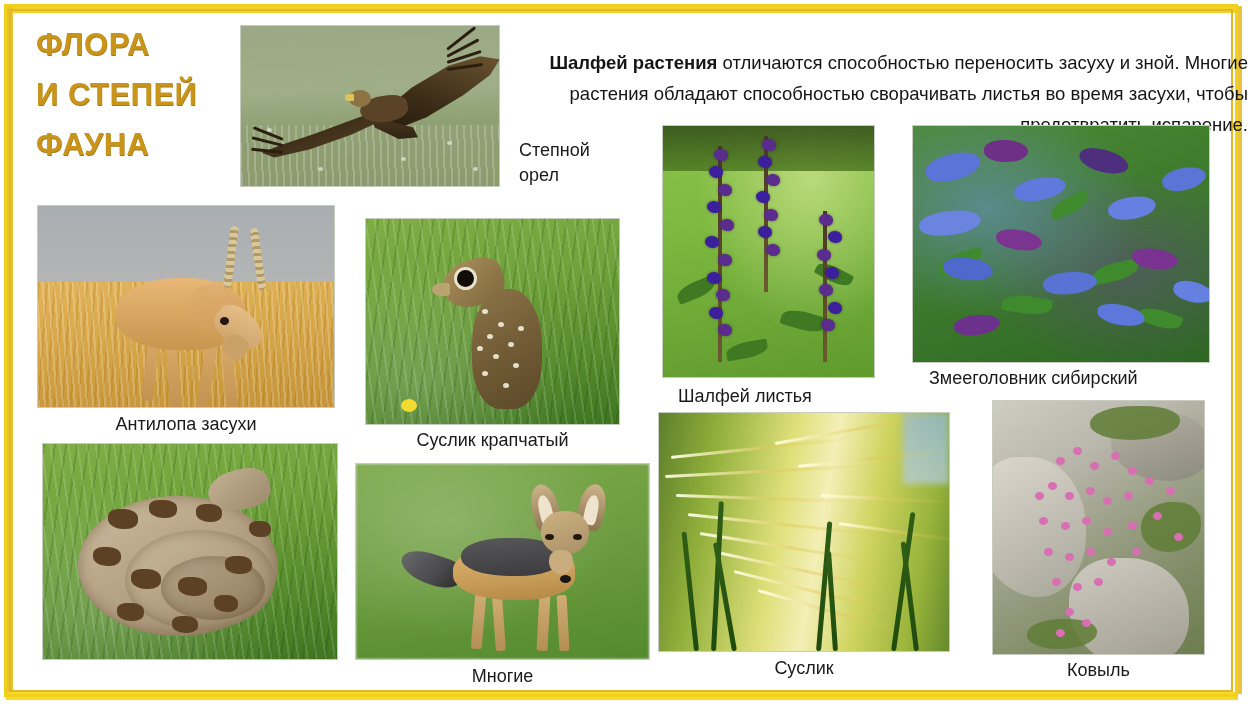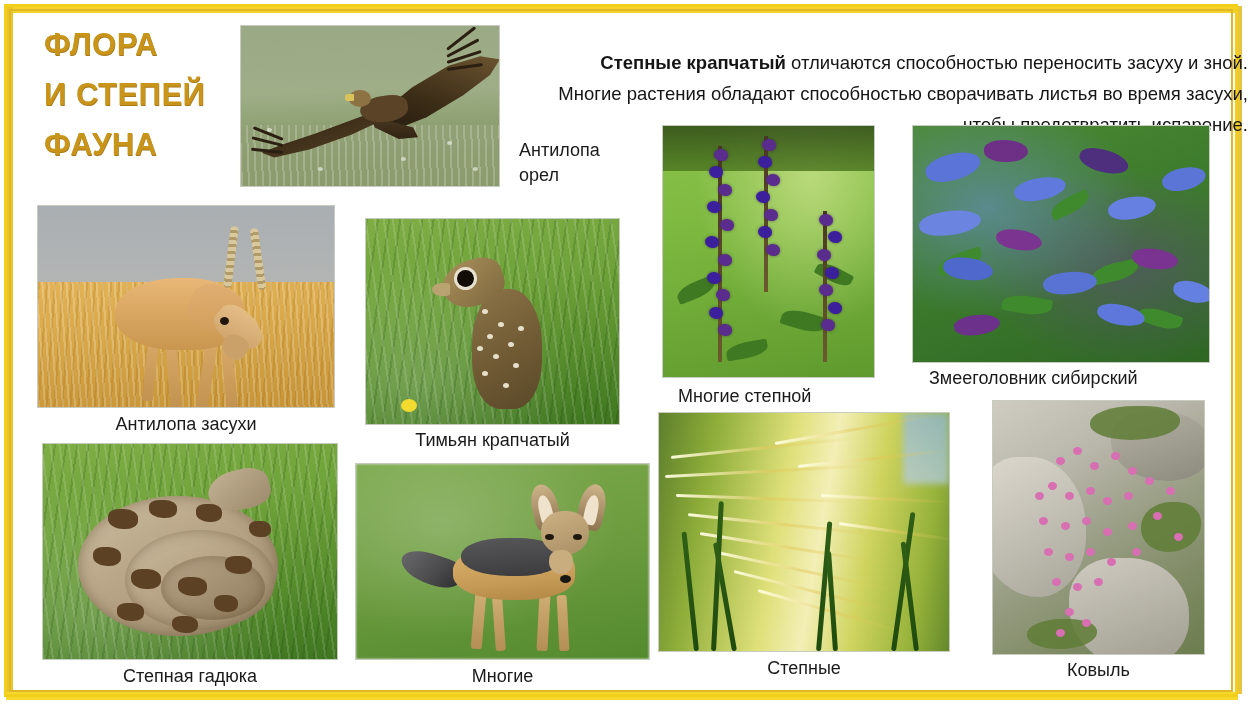--- a/index.html
+++ b/index.html
@@ -82,21 +82,21 @@
     left: 36px;
     top: 20px;
     width: 200px;
     font-weight: bold;
     font-size: 31px;
     line-height: 50px;
     letter-spacing: 0.5px;
     color: #c8941a;
     text-shadow: 0.5px 0.5px 0 #a8781a;
   }
-  #title .tline { display: block; white-space: nowrap; margin-left: 8px; }
+  #title .tline { display: block; white-space: nowrap; }
 
   
   #intro {
     position: absolute;
     left: 536px;
     top: 28px;
     width: 712px;
     text-align: right;
     font-size: 18.5px;
     line-height: 31px;
@@ -317,21 +317,21 @@
   <div class="frame-bar-bottom"></div>
   <div class="frame-outer"></div>
   <div class="frame-inner"></div>
 
   <div id="title">
     <span class="tline">ФЛОРА</span>
     <span class="tline">И СТЕПЕЙ</span>
     <span class="tline">ФАУНА</span>
   </div>
 
-  <p id="intro"><span class="lead">Степные крапчатый</span><span> отличаются способностью переносить засуху и зной. Многие растения обладают способностью сворачивать листья во время засухи, чтобы предотвратить испарение.</span></p>
+  <p id="intro"><span class="lead">Шалфей растения</span><span> отличаются способностью переносить засуху и зной. Многие растения обладают способностью сворачивать листья во время засухи, чтобы предотвратить испарение.</span></p>
 
   <div class="photo" id="ph-eagle" style="left:240px; top:25px; width:260px; height:162px;">
     <div class="art" id="art-eagle">
       <div class="bg"></div>
       <div class="ground-tex"></div>
       <div class="speck" style="left:10%; top:64%"></div>
       <div class="speck" style="left:16%; top:78%"></div>
       <div class="speck" style="left:30%; top:88%"></div>
       <div class="speck" style="left:62%; top:82%"></div>
       <div class="speck" style="left:80%; top:72%"></div>
@@ -344,21 +344,21 @@
       <div class="beak"></div>
       <div class="feathR" style="left:80%; top:14%; transform:rotate(-38deg)"></div>
       <div class="feathR" style="left:80%; top:18%; transform:rotate(-28deg)"></div>
       <div class="feathR" style="left:80%; top:22%; transform:rotate(-18deg)"></div>
       <div class="feathR" style="left:80%; top:26%; transform:rotate(-8deg)"></div>
       <div class="feathL" style="left:4%; top:70%; transform:rotate(22deg)"></div>
       <div class="feathL" style="left:4%; top:74%; transform:rotate(14deg)"></div>
       <div class="feathL" style="left:4%; top:78%; transform:rotate(6deg)"></div>
     </div>
   </div>
-  <div class="caption" style="left:519px; top:138px; width:120px;">Антилопа
+  <div class="caption" style="left:519px; top:138px; width:120px;">Степной
 орел</div>
 
   <div class="photo" id="ph-saiga" style="left:37px; top:205px; width:298px; height:203px;">
     <div class="art" id="art-saiga">
       <div class="sky"></div>
       <div class="field"></div>
       <div class="leg" style="left:36%; top:66%; width:11px; height:62px; transform:rotate(6deg)"></div>
       <div class="leg" style="left:44%; top:68%; width:11px; height:66px; transform:rotate(-4deg)"></div>
       <div class="leg" style="left:55%; top:66%; width:12px; height:70px; transform:rotate(9deg)"></div>
       <div class="leg" style="left:63%; top:70%; width:11px; height:62px; transform:rotate(-6deg)"></div>
@@ -387,21 +387,21 @@
       <div class="dot" style="left:56%; top:60%"></div>
       <div class="dot" style="left:50%; top:66%"></div>
       <div class="dot" style="left:58%; top:70%"></div>
       <div class="dot" style="left:46%; top:74%"></div>
       <div class="dot" style="left:54%; top:80%"></div>
       <div class="dot" style="left:60%; top:52%"></div>
       <div class="dot" style="left:44%; top:62%"></div>
       <div class="flower"></div>
     </div>
   </div>
-  <div class="caption center" style="left:365px; top:428px; width:255px;">Тимьян крапчатый</div>
+  <div class="caption center" style="left:365px; top:428px; width:255px;">Суслик крапчатый</div>
 
   <div class="photo" id="ph-viper" style="left:42px; top:443px; width:296px; height:217px;">
     <div class="art" id="art-viper">
       <div class="grass-green"></div>
       <div class="grass-blades"></div>
       <div class="coil" style="left:12%; top:24%; width:200px; height:140px;"></div>
       <div class="coil" style="left:28%; top:40%; width:150px; height:100px;"></div>
       <div class="coil" style="left:40%; top:52%; width:104px; height:64px; background:linear-gradient(150deg,#b9a68a,#8f7c5d)"></div>
       <div class="head"></div>
       <div class="blotch" style="left:22%; top:30%; width:30px; height:20px;"></div>
@@ -410,21 +410,20 @@
       <div class="blotch" style="left:17%; top:48%; width:28px; height:19px;"></div>
       <div class="blotch" style="left:30%; top:58%; width:30px; height:20px;"></div>
       <div class="blotch" style="left:46%; top:62%; width:29px; height:19px;"></div>
       <div class="blotch" style="left:62%; top:52%; width:27px; height:18px;"></div>
       <div class="blotch" style="left:70%; top:36%; width:22px; height:16px;"></div>
       <div class="blotch" style="left:25%; top:74%; width:27px; height:18px;"></div>
       <div class="blotch" style="left:44%; top:80%; width:26px; height:17px;"></div>
       <div class="blotch" style="left:58%; top:70%; width:24px; height:17px;"></div>
     </div>
   </div>
-  <div class="caption center" style="left:42px; top:664px; width:296px;">Степная гадюка</div>
 
   <div class="photo" id="ph-jackal" style="left:355px; top:463px; width:295px; height:197px;">
     <div class="art" id="art-jackal">
       <div class="bg"></div>
       <div class="tail"></div>
       <div class="leg" style="left:40%; top:66%; width:11px; height:56px; transform:rotate(5deg)"></div>
       <div class="leg" style="left:47%; top:68%; width:10px; height:54px; transform:rotate(-4deg)"></div>
       <div class="leg" style="left:62%; top:66%; width:11px; height:58px; transform:rotate(3deg)"></div>
       <div class="leg" style="left:69%; top:67%; width:10px; height:56px; transform:rotate(-3deg)"></div>
       <div class="body"></div>
@@ -473,21 +472,21 @@
       <div class="bloom" style="left:49%; top:47%"></div>
       <div class="bloom" style="left:74%; top:35%"></div>
       <div class="bloom b2" style="left:78%; top:42%"></div>
       <div class="bloom" style="left:73%; top:49%"></div>
       <div class="bloom b2" style="left:77%; top:56%"></div>
       <div class="bloom" style="left:74%; top:63%"></div>
       <div class="bloom b2" style="left:78%; top:70%"></div>
       <div class="bloom" style="left:75%; top:77%"></div>
     </div>
   </div>
-  <div class="caption" style="left:678px; top:384px; width:220px;">Многие степной</div>
+  <div class="caption" style="left:678px; top:384px; width:220px;">Шалфей листья</div>
 
   <div class="photo" id="ph-dragon" style="left:912px; top:125px; width:298px; height:238px;">
     <div class="art" id="art-dragon">
       <div class="bg"></div>
       <div class="lf" style="left:8%;  top:54%; width:46px; height:17px; transform:rotate(-18deg)"></div>
       <div class="lf" style="left:30%; top:72%; width:50px; height:18px; transform:rotate(10deg)"></div>
       <div class="lf" style="left:60%; top:58%; width:48px; height:18px; transform:rotate(-12deg)"></div>
       <div class="lf" style="left:76%; top:78%; width:44px; height:17px; transform:rotate(20deg)"></div>
       <div class="lf" style="left:46%; top:30%; width:42px; height:16px; transform:rotate(-25deg)"></div>
       <div class="flo" style="left:4%;  top:12%; width:56px; height:26px; background:#5a74d8; transform:rotate(-16deg)"></div>
@@ -526,21 +525,21 @@
       <div class="plume" style="left:62%; top:46%; width:120px; transform:rotate(8deg)"></div>
       <div class="blade" style="left:12%; bottom:0; height:120px; transform:rotate(-6deg)"></div>
       <div class="blade" style="left:18%; bottom:0; height:150px; transform:rotate(3deg)"></div>
       <div class="blade" style="left:25%; bottom:0; height:110px; transform:rotate(-10deg)"></div>
       <div class="blade" style="left:54%; bottom:0; height:130px; transform:rotate(5deg)"></div>
       <div class="blade" style="left:60%; bottom:0; height:100px; transform:rotate(-4deg)"></div>
       <div class="blade" style="left:80%; bottom:0; height:140px; transform:rotate(8deg)"></div>
       <div class="blade" style="left:88%; bottom:0; height:110px; transform:rotate(-7deg)"></div>
     </div>
   </div>
-  <div class="caption center" style="left:658px; top:656px; width:292px;">Степные</div>
+  <div class="caption center" style="left:658px; top:656px; width:292px;">Суслик</div>
 
   <div class="photo" id="ph-thyme" style="left:992px; top:400px; width:213px; height:255px;">
     <div class="art" id="art-thyme">
       <div class="bg"></div>
       <div class="rock" style="left:-8%; top:22%; width:110px; height:140px;"></div>
       <div class="rock" style="left:36%; top:62%; width:120px; height:110px; background:linear-gradient(160deg,#cfcbc1,#9e9b8e)"></div>
       <div class="rock" style="left:56%; top:4%;  width:100px; height:70px; background:linear-gradient(160deg,#b6b3a6,#8c8a7c)"></div>
       <div class="moss" style="left:46%; top:2%;  width:90px; height:34px;"></div>
       <div class="moss" style="left:70%; top:40%; width:60px; height:50px;"></div>
       <div class="moss" style="left:16%; top:86%; width:70px; height:30px;"></div>

